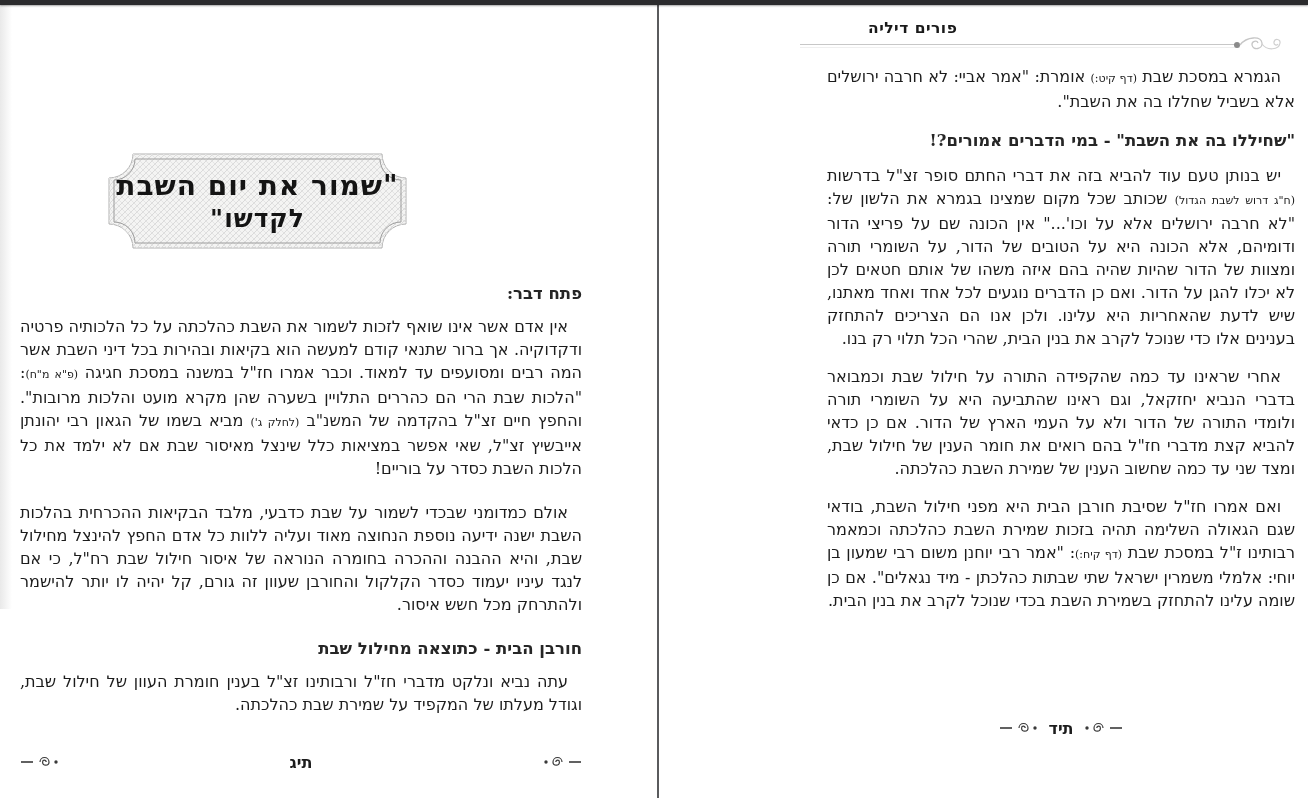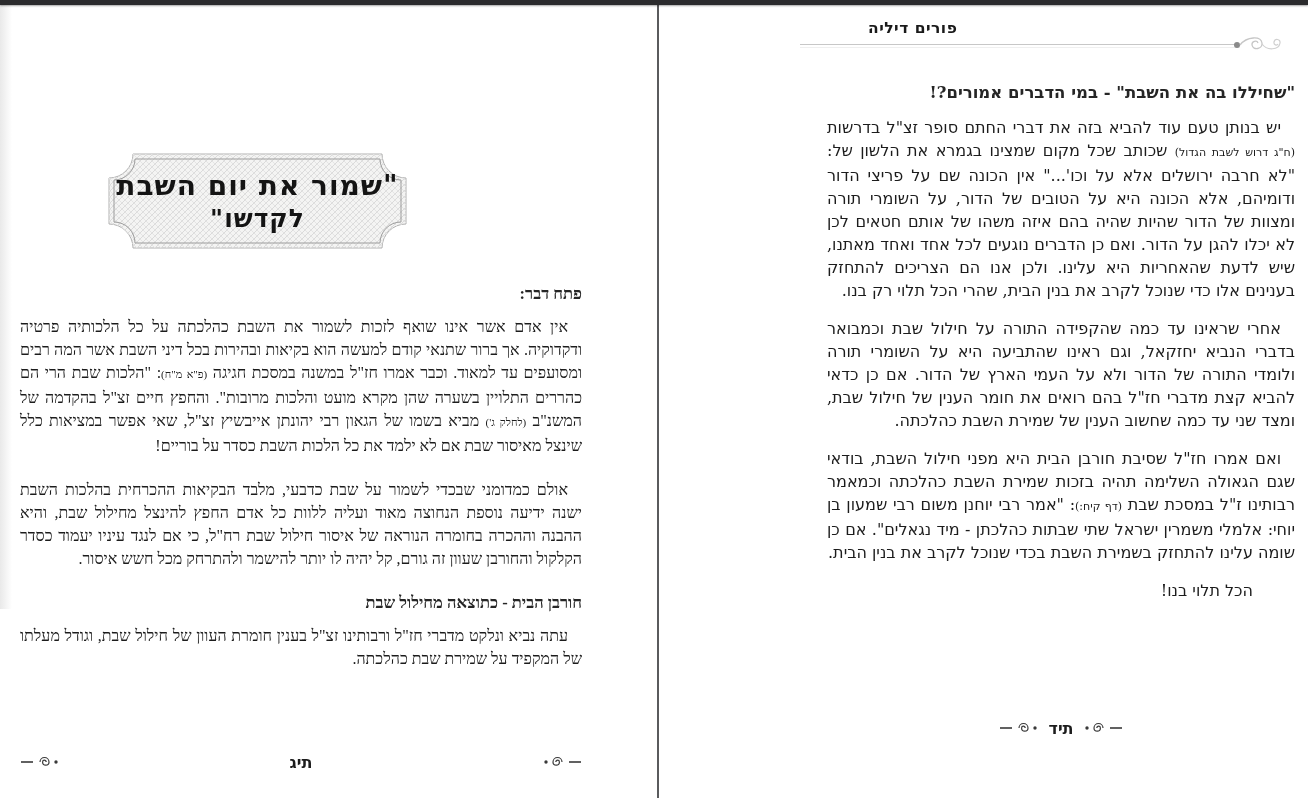--- a/index.html
+++ b/index.html
@@ -21,21 +21,21 @@
   .title-box{position:absolute;left:107px;top:147px;width:301px;height:98px;}
   .title-box svg{position:absolute;left:0;top:0;}
   .title-text{position:absolute;left:0;top:0;right:0;bottom:0;direction:rtl;
     display:flex;flex-direction:column;align-items:center;justify-content:center;
     font-weight:bold;color:#141414;text-align:center;}
   .title-line1{font-size:28px;line-height:36px;letter-spacing:1px;}
   .title-line2{font-size:25px;line-height:30px;letter-spacing:1px;}
 
   
   .body-col{position:absolute;direction:rtl;font-size:16px;line-height:23px;text-align:justify;}
-  .lp-body{left:20px;top:273px;width:562px;font-family:Liberation Serif, serif;}
+  .lp-body{left:20px;top:273px;width:562px;}
   .rp-body{left:168px;top:60px;width:468px;}
   .para{margin:0 0 15px 0;text-indent:14px;}
   .lp-body .para{margin-bottom:21px;}
   .heading{font-weight:bold;color:#262626;text-align:right;margin:4px 0 10px 0;font-size:16.5px;}
   .rp-body .heading{margin:16px 0 12px 0;}
   .ref{font-size:11px;}
   .closing{text-indent:0;padding-right:42px;text-align:right;margin-bottom:0;}
 
   
   .rp-title{position:absolute;left:209px;top:13px;font-weight:bold;font-size:15.5px;letter-spacing:.5px;direction:rtl;color:#1a1a1a;}
@@ -106,25 +106,25 @@
 
     <div class="rp-title">פורים דיליה</div>
     <div class="rp-rule"></div>
     <svg class="rp-flourish" width="58" height="24" viewBox="0 0 58 24">
       <circle cx="6" cy="11" r="3" fill="#8a8a8a"></circle>
       <path d="M9,11 C16,2 30,2 31,9 C32,15 22,17 21,11 C20.5,7 26,6 27,9" fill="none" stroke="#c6c6c6" stroke-width="1.3"></path>
       <path d="M31,10 C36,17 48,16 49,9 C49.5,5 44,4 43,8 C42.5,11 46,12 47,10" fill="none" stroke="#d0d0d0" stroke-width="1.2"></path>
     </svg>
 
     <div class="body-col rp-body">
+        <p class="para"><span>הגמרא במסכת שבת </span><span class="ref">(דף קיט:)</span><span> אומרת: "אמר אביי: לא חרבה ירושלים אלא בשביל שחללו בה את השבת".</span></p>
         <div class="heading"><span>"שחיללו בה את השבת" - במי הדברים אמורים?!</span></div>
         <p class="para"><span>יש בנותן טעם עוד להביא בזה את דברי החתם סופר זצ"ל בדרשות </span><span class="ref">(ח"ג דרוש לשבת הגדול)</span><span> שכותב שכל מקום שמצינו בגמרא את הלשון של: "לא חרבה ירושלים אלא על וכו'..." אין הכונה שם על פריצי הדור ודומיהם, אלא הכונה היא על הטובים של הדור, על השומרי תורה ומצוות של הדור שהיות שהיה בהם איזה משהו של אותם חטאים לכן לא יכלו להגן על הדור. ואם כן הדברים נוגעים לכל אחד ואחד מאתנו, שיש לדעת שהאחריות היא עלינו. ולכן אנו הם הצריכים להתחזק בענינים אלו כדי שנוכל לקרב את בנין הבית, שהרי הכל תלוי רק בנו.</span></p>
         <p class="para"><span>אחרי שראינו עד כמה שהקפידה התורה על חילול שבת וכמבואר בדברי הנביא יחזקאל, וגם ראינו שהתביעה היא על השומרי תורה ולומדי התורה של הדור ולא על העמי הארץ של הדור. אם כן כדאי להביא קצת מדברי חז"ל בהם רואים את חומר הענין של חילול שבת, ומצד שני עד כמה שחשוב הענין של שמירת השבת כהלכתה.</span></p>
         <p class="para"><span>ואם אמרו חז"ל שסיבת חורבן הבית היא מפני חילול השבת, בודאי שגם הגאולה השלימה תהיה בזכות שמירת השבת כהלכתה וכמאמר רבותינו ז"ל במסכת שבת </span><span class="ref">(דף קיח:)</span><span>: "אמר רבי יוחנן משום רבי שמעון בן יוחי: אלמלי משמרין ישראל שתי שבתות כהלכתן - מיד נגאלים". אם כן שומה עלינו להתחזק בשמירת השבת בכדי שנוכל לקרב את בנין הבית.</span></p>
-        <p class="para closing"><span>הכל תלוי בנו!</span></p>
       </div>
 
     <div class="page-footer rp-footer">
       <svg class="orn" width="42" height="14" viewBox="0 0 42 14">
         <path d="M1,7 H13" stroke="#3a3a3a" stroke-width="1.6" fill="none"></path>
         <path d="M20,7 a4.5,4.5 0 1 1 9,0 a3.2,3.2 0 1 1 -6.4,0 a1.8,1.8 0 1 1 3.6,0" stroke="#3a3a3a" stroke-width="1.2" fill="none"></path>
         <circle cx="36" cy="7" r="1.7" fill="#3a3a3a"></circle>
       </svg>
       <span class="pnum">תיד</span>
       <svg class="orn mir" width="42" height="14" viewBox="0 0 42 14">

